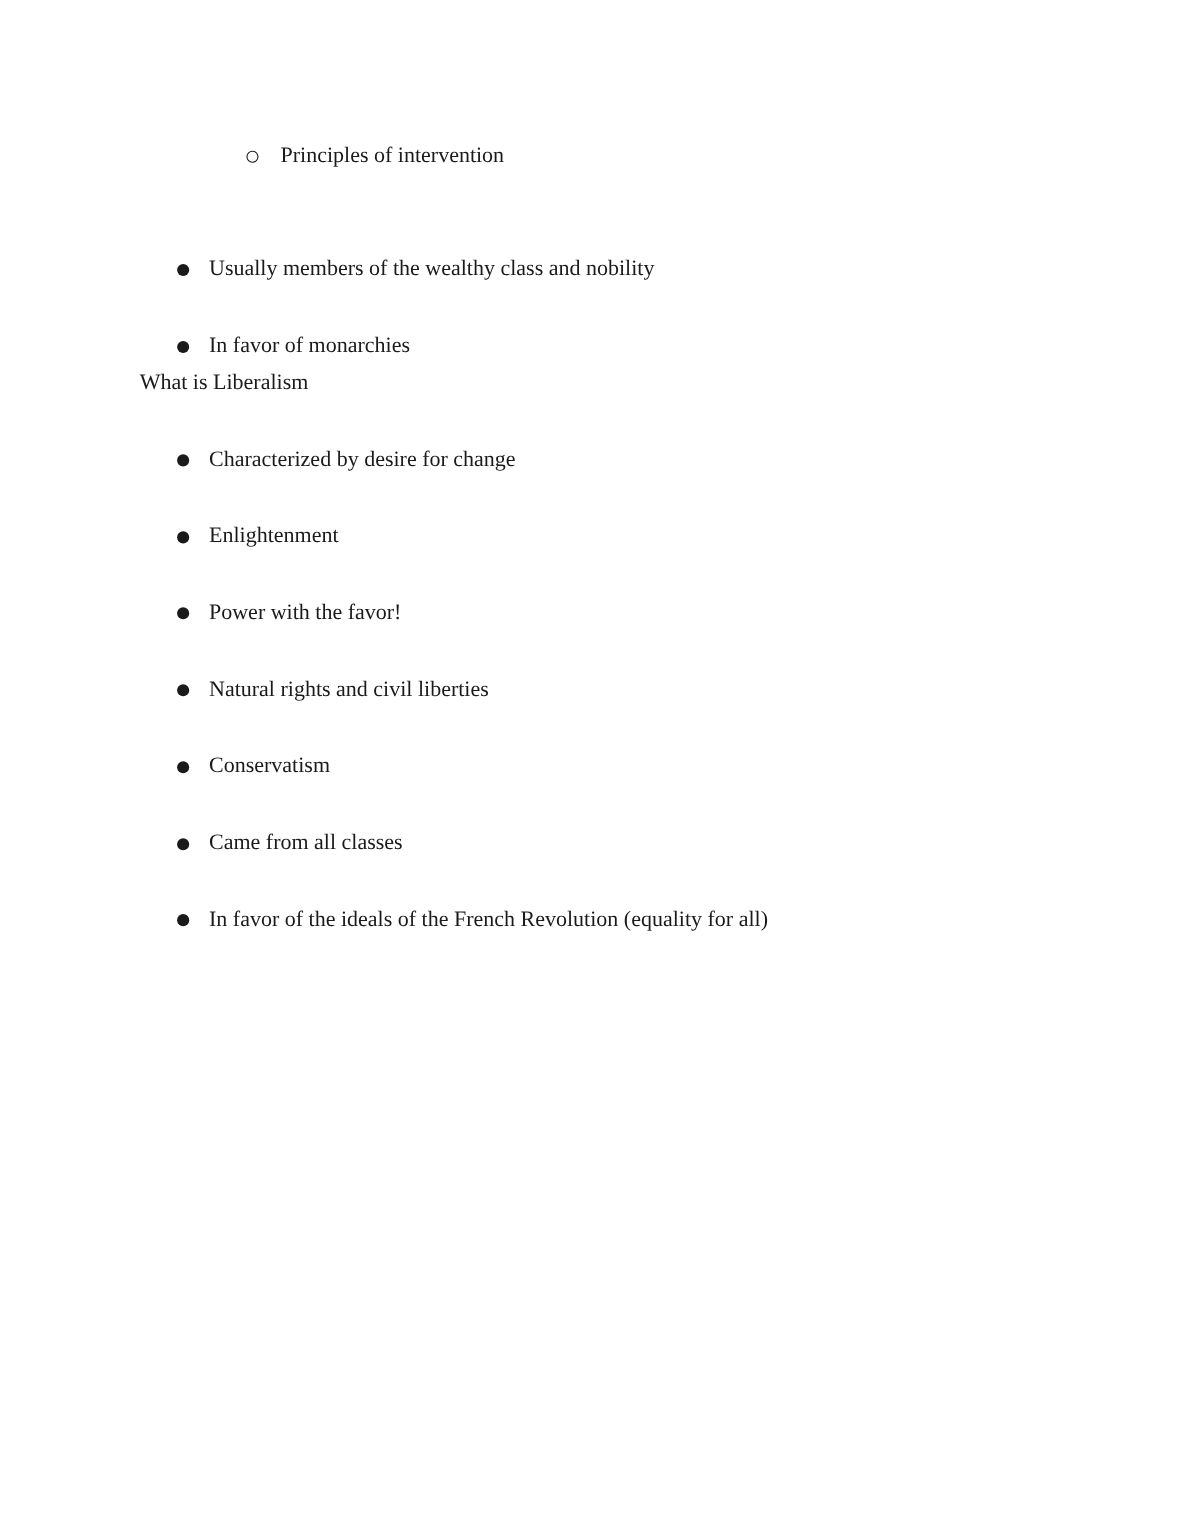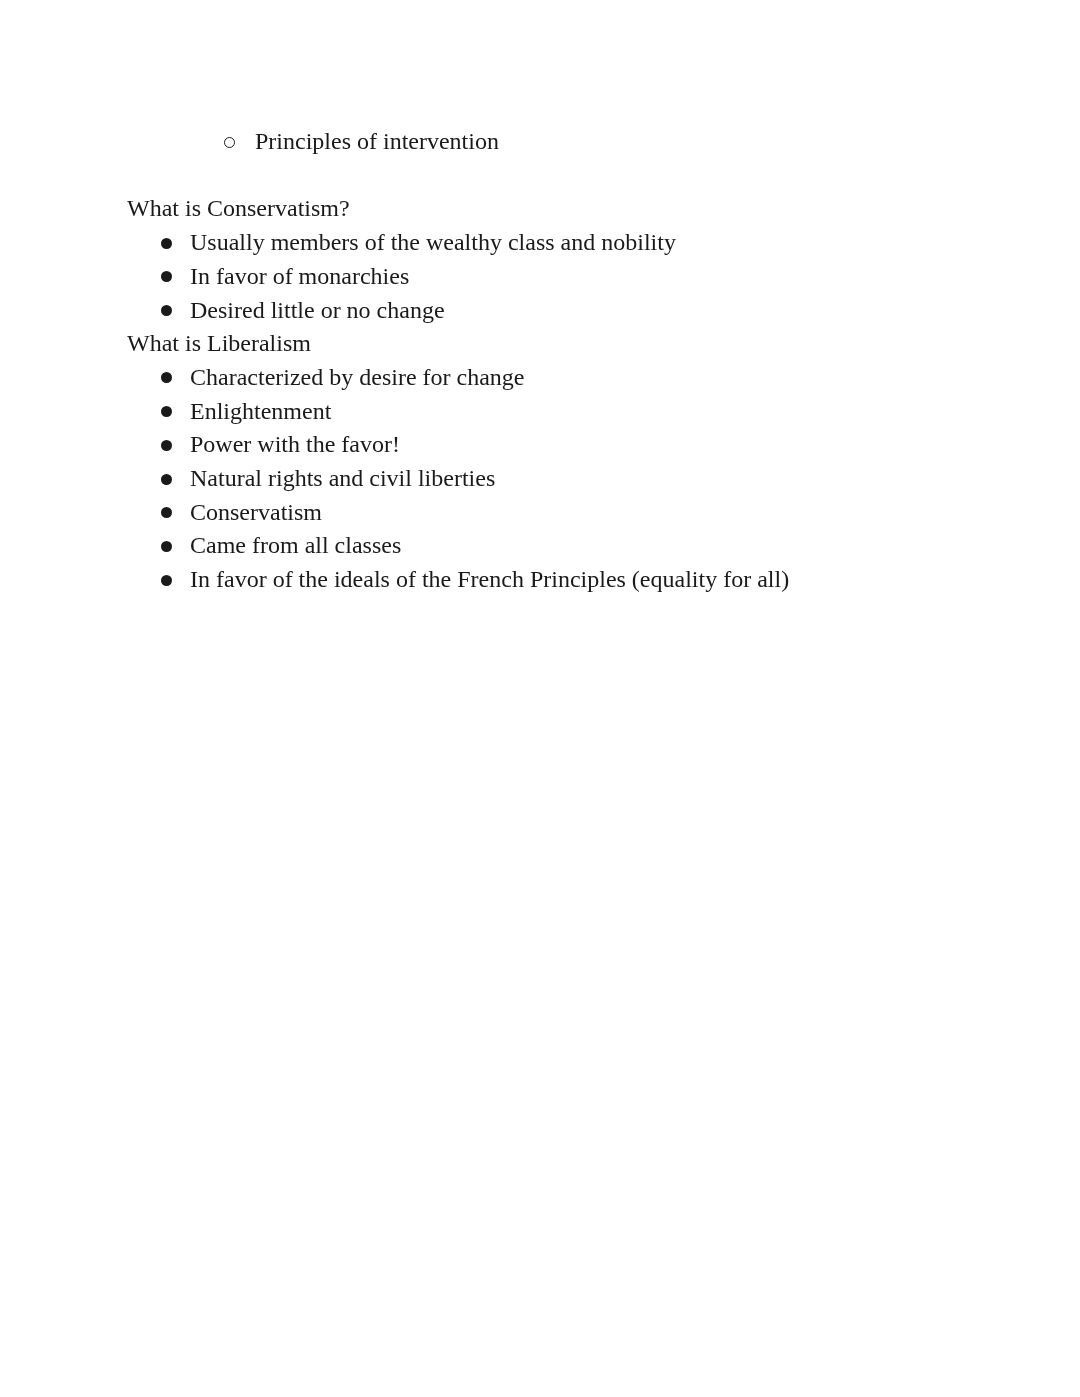--- a/index.html
+++ b/index.html
@@ -14,36 +14,37 @@
     background: #ffffff;
     overflow: hidden;
     font-family: "Liberation Serif", "DejaVu Serif", serif;
     color: #1a1a1a;
   }
   .doc {
     position: absolute;
     top: 125px;
     left: 127px;
     right: 145px;
-    font-size: 24px;
+    font-size: 20px;
     line-height: 33.7px;
   }
   .line {
     position: relative;
     min-height: 33.7px;
   }
   .blank {
     height: 33.7px;
   }
   .heading {
     padding-left: 0;
   }
   
   .l1 {
     padding-left: 63px;
+    margin-top: 36px;
   }
   .l1 .bullet {
     position: absolute;
     left: 33.5px;
     top: 11.5px;
     width: 11px;
     height: 11px;
     border-radius: 50%;
     background: #1a1a1a;
   }
@@ -68,32 +69,27 @@
 <div class="page">
   <div class="doc">
 
     <div class="line l2">
       <span class="bullet"></span>
       <span>Principles of intervention</span>
     </div>
 
     <div class="line blank"></div>
 
-    <div class="line heading">What is Conservatism?</div>
     <div class="line l1">
       <span class="bullet"></span>
       <span>Usually members of the wealthy class and nobility</span>
     </div>
     <div class="line l1">
       <span class="bullet"></span>
       <span>In favor of monarchies</span>
-    </div>
-    <div class="line l1">
-      <span class="bullet"></span>
-      <span>Desired little or no change</span>
     </div>
 
     <div class="line heading">What is Liberalism</div>
     <div class="line l1">
       <span class="bullet"></span>
       <span>Characterized by desire for change</span>
     </div>
     <div class="line l1">
       <span class="bullet"></span>
       <span>Enlightenment</span>
@@ -110,17 +106,17 @@
       <span class="bullet"></span>
       <span>Conservatism</span>
     </div>
 
     <div class="line l1">
       <span class="bullet"></span>
       <span>Came from all classes</span>
     </div>
     <div class="line l1">
       <span class="bullet"></span>
-      <span>In favor of the ideals of the French Principles (equality for all)</span>
+      <span>In favor of the ideals of the French Revolution (equality for all)</span>
     </div>
 
   </div>
 </div>
 
 </body></html>

